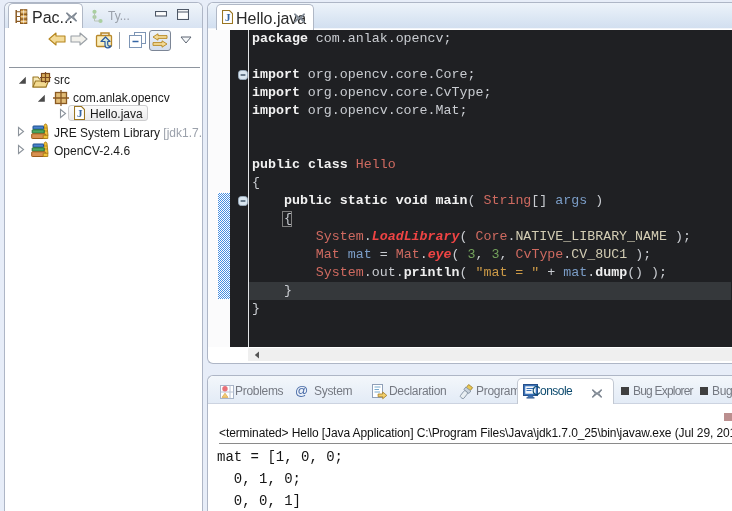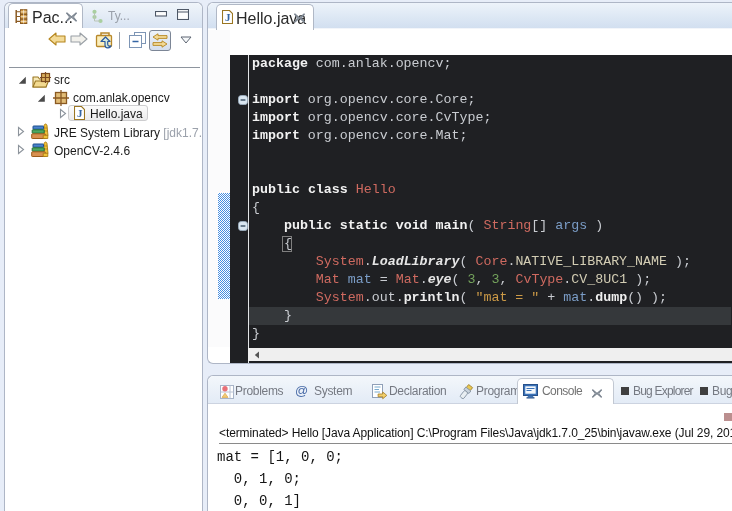--- a/index.html
+++ b/index.html
@@ -13,26 +13,26 @@
 
 .tabrow { position:absolute; left:0; top:0; right:0; height:25px; background:linear-gradient(#f0f5fa,#d8e3f2); border-radius:6px 6px 0 0; }
 .tab-sel { position:absolute; background:#fff; border:1px solid #b0b8c6; border-bottom:none; border-radius:5px 5px 0 0; }
 .tabtext { font-size:16px; color:#2a2a2a; }
 .tabgray { font-size:12px; color:#9aa0aa; }
 
 .trow { position:absolute; height:18px; line-height:18px; font-size:12px; color:#1a1a1a; white-space:nowrap; }
 
 #edcontent { position:absolute; left:0; top:27px; width:524px; height:317px; }
 #ruler { position:absolute; left:0; top:0; width:22px; height:317px; background:#fbfbfc; }
-#darkarea { position:absolute; left:22px; top:0; width:502px; height:317px; background:#1f2023;margin-top:25px; }
+#darkarea { position:absolute; left:22px; top:0; width:502px; height:317px; background:#1f2023; }
 #code { position:absolute; left:22px; top:0; font-family:"Liberation Mono",monospace; font-size:13.3px; line-height:18px; white-space:pre; color:#c9ccd1; }
 .kw { color:#f2f2f2; font-weight:bold; }
 .cls { color:#cf6a60; }
 .loc { color:#7b9dc7; }
-.mi { color:#e5e5e5; font-weight:bold; font-style:italic; }
+.mi { color:#ef4444; font-weight:bold; font-style:italic; }
 .cst { color:#d3cdb4; }
 .num { color:#74a35c; }
 .str { color:#cc9a47; }
 .mb { color:#eeeeee; font-weight:bold; }
 
 #constitle { position:absolute; left:11px; top:50px; font-size:12px; color:#111; white-space:nowrap; letter-spacing:-0.1px; }
 #consout { position:absolute; left:9px; top:70px; font-family:"Liberation Mono",monospace; font-size:14px; line-height:22px; color:#151515; white-space:pre; }
 .btab { position:absolute; top:5px; height:20px; line-height:20px; font-size:12px; color:#757982; white-space:nowrap; letter-spacing:-0.3px; }
 </style>
 </head>
@@ -229,21 +229,21 @@
   </svg>
   <div class="btab" style="left:268px;">Program</div>
   <div class="tab-sel" style="left:309px;top:2px;width:97px;height:26px;border-color:#c2c8d2;"></div>
   <svg class="abs" style="left:315px;top:8px;" width="15" height="15" viewBox="0 0 15 15">
     <rect x="0.5" y="0.5" width="14" height="11" fill="#3a72b8" stroke="#27508a" stroke-width="1"></rect>
     <rect x="2.3" y="2.3" width="10.4" height="7.4" fill="#f4f8fc"></rect>
     <path d="M3.5 4.5 H11.5 M3.5 6.5 H8.5" stroke="#3a72b8" stroke-width="1.2"></path>
     <path d="M5.5 11.5 h4 l1.5 2 h-7 Z" fill="#3a72b8"></path>
     <path d="M3.5 13.8 H11.5" stroke="#27508a" stroke-width="1.2"></path>
   </svg>
-  <div class="btab" style="left:334px;color:#737373;letter-spacing:-0.55px;">Console</div>
+  <div class="btab" style="left:324px;color:#0c4a6e;letter-spacing:-0.55px;">Console</div>
   <svg class="abs" style="left:383px;top:12px;" width="12" height="11" viewBox="0 0 13 12">
     <path d="M1.5 1.8 L11.5 10.2 M11.5 1.8 L1.5 10.2" stroke="#7f8893" stroke-width="1.4" fill="none"></path>
     <path d="M1.5 1.8 L4.6 6 L1.5 10.2 M11.5 1.8 L8.4 6 L11.5 10.2" stroke="#7f8893" stroke-width="1.1" fill="none"></path>
   </svg>
   <div class="abs" style="left:413px;top:11px;width:8px;height:8px;background:#3f3f3f;"></div>
   <div class="btab" style="left:425px;letter-spacing:-0.8px;">Bug Explorer</div>
   <div class="abs" style="left:492px;top:11px;width:8px;height:8px;background:#3f3f3f;"></div>
   <div class="btab" style="left:504px;">Bug Ex</div>
   <div class="abs" style="left:516px;top:37px;width:8px;height:8px;background:#bb8f8f;"></div>
   <div id="constitle">&lt;terminated&gt; Hello [Java Application] C:\Program Files\Java\jdk1.7.0_25\bin\javaw.exe (Jul 29, 2013</div>

